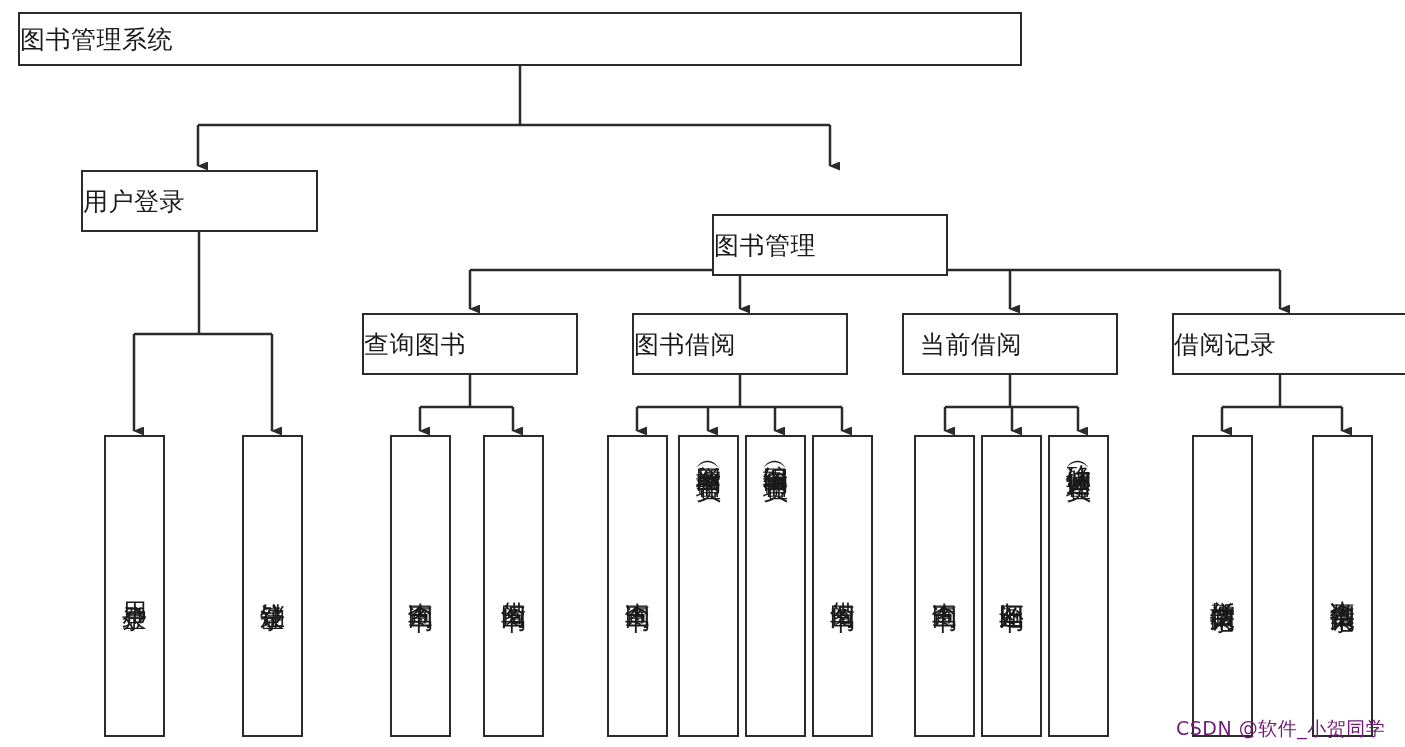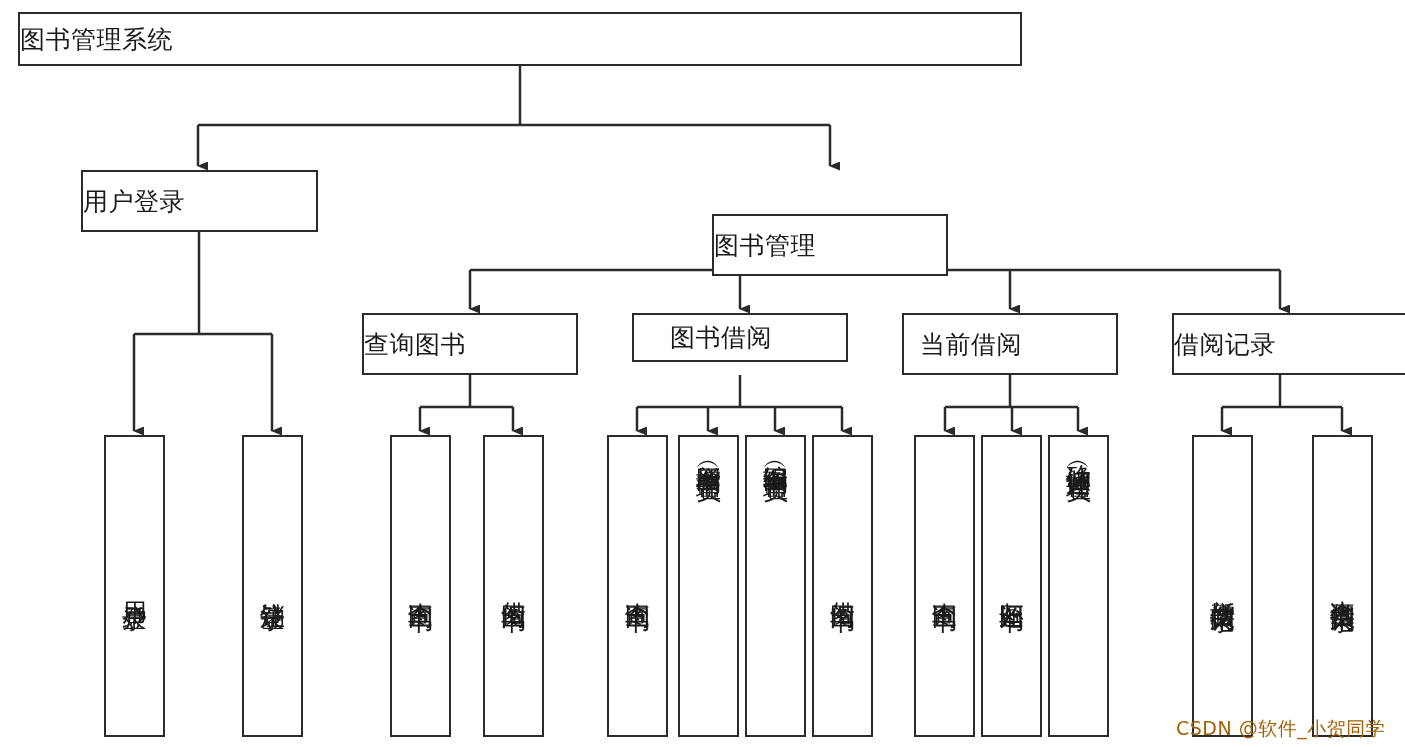--- a/index.html
+++ b/index.html
@@ -64,21 +64,21 @@
   }
   .node.vert.centered {
     align-items: center;
     padding-top: 0;
   }
   #watermark {
     position: absolute;
     left: 1176px;
     top: 716px;
     font-size: 19px;
-    color: #a16207;
+    color: #701a75;
     white-space: nowrap;
     letter-spacing: 0.5px;
   }
 </style>
 </head>
 <body>
 
 <div id="canvas">
 
   <svg id="edges" viewBox="0 0 1405 747" xmlns="http://www.w3.org/2000/svg">
@@ -139,21 +139,21 @@
   <div class="node horiz" style="left:81px; top:170px; width:237px; height:62px;">
     <span class="label">用户登录</span>
   </div>
   <div class="node horiz" style="left:712px; top:170px; width:236px; height:62px;margin-top:44px;">
     <span class="label">图书管理</span>
   </div>
 
   <div class="node horiz" style="left:362px; top:313px; width:216px; height:62px;">
     <span class="label">查询图书</span>
   </div>
-  <div class="node horiz" style="left:632px; top:313px; width:216px; height:49px;padding-left:36px;">
+  <div class="node horiz" style="left:632px; top:313px; width:216px; height:62px;">
     <span class="label">图书借阅</span>
   </div>
   <div class="node horiz" style="left:902px; top:313px; width:216px; height:62px;padding-left:16px;">
     <span class="label">当前借阅</span>
   </div>
   <div class="node horiz" style="left:1172px; top:313px; width:248px; height:62px;">
     <span class="label">借阅记录</span>
   </div>
 
   <div class="node vert centered" style="left:104px; top:435px; width:61px; height:302px;">

